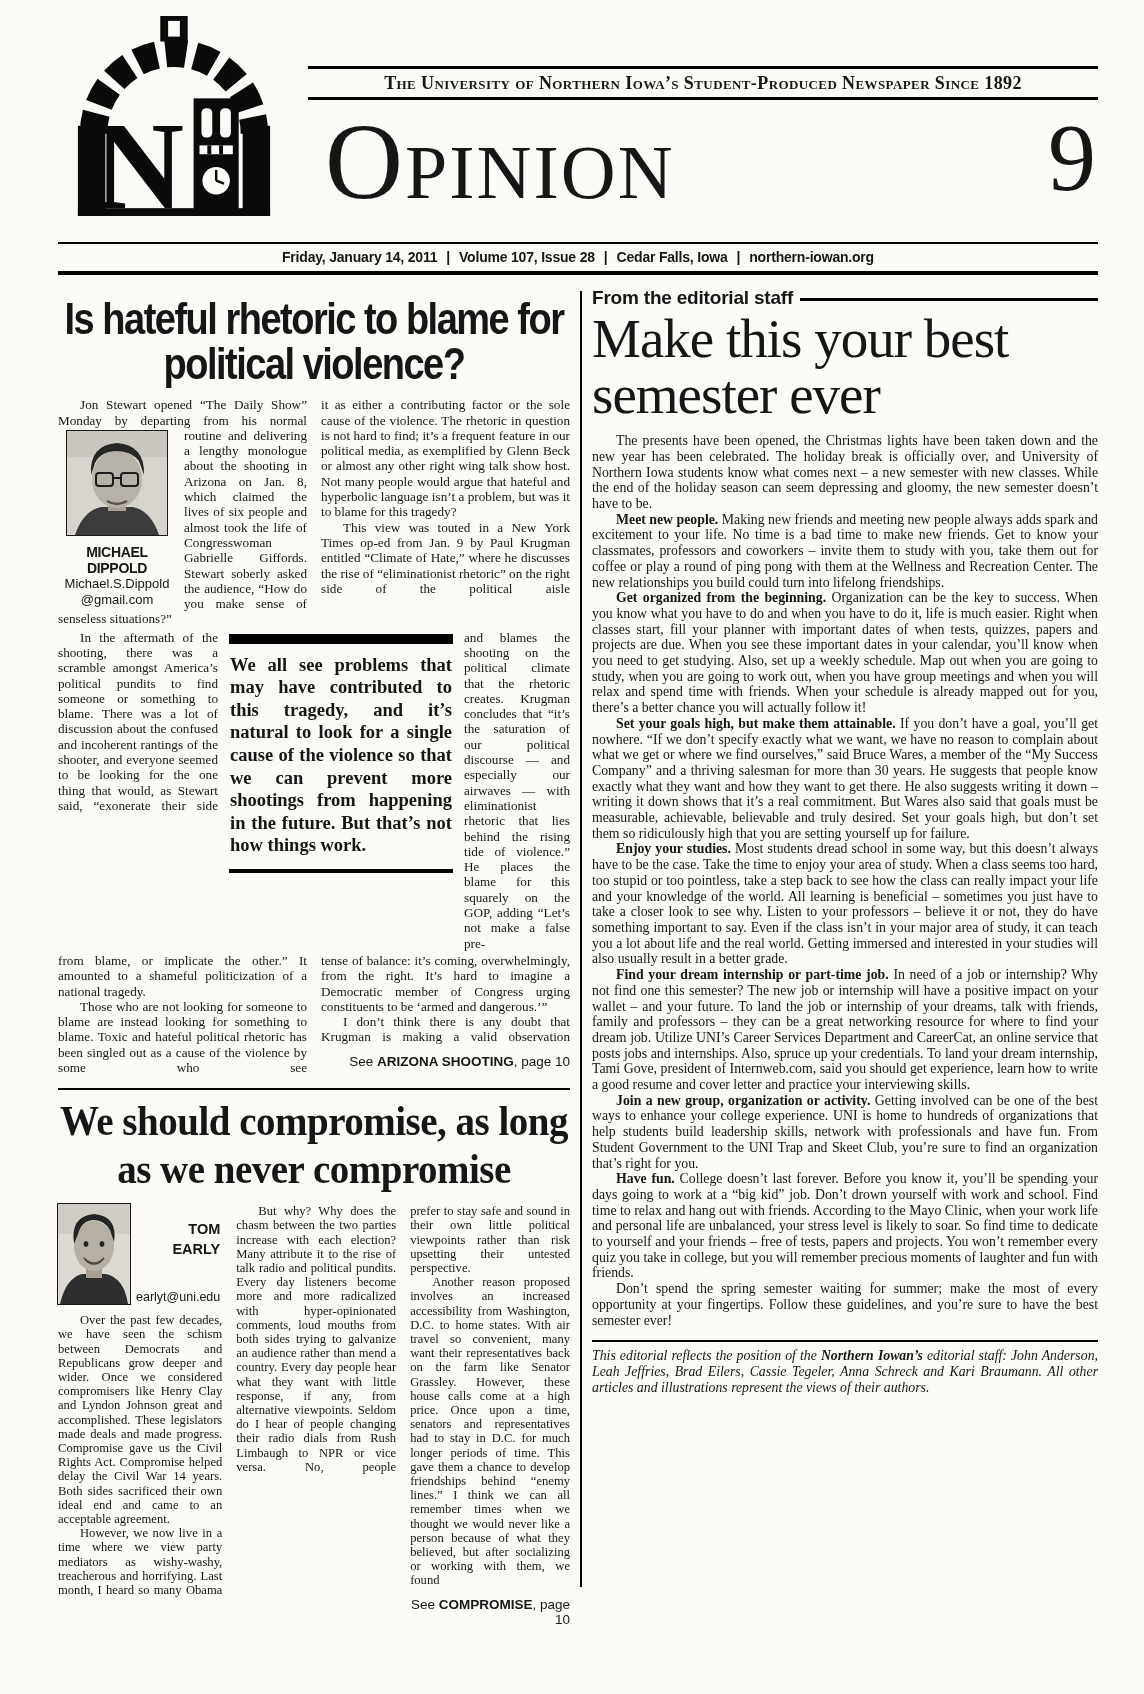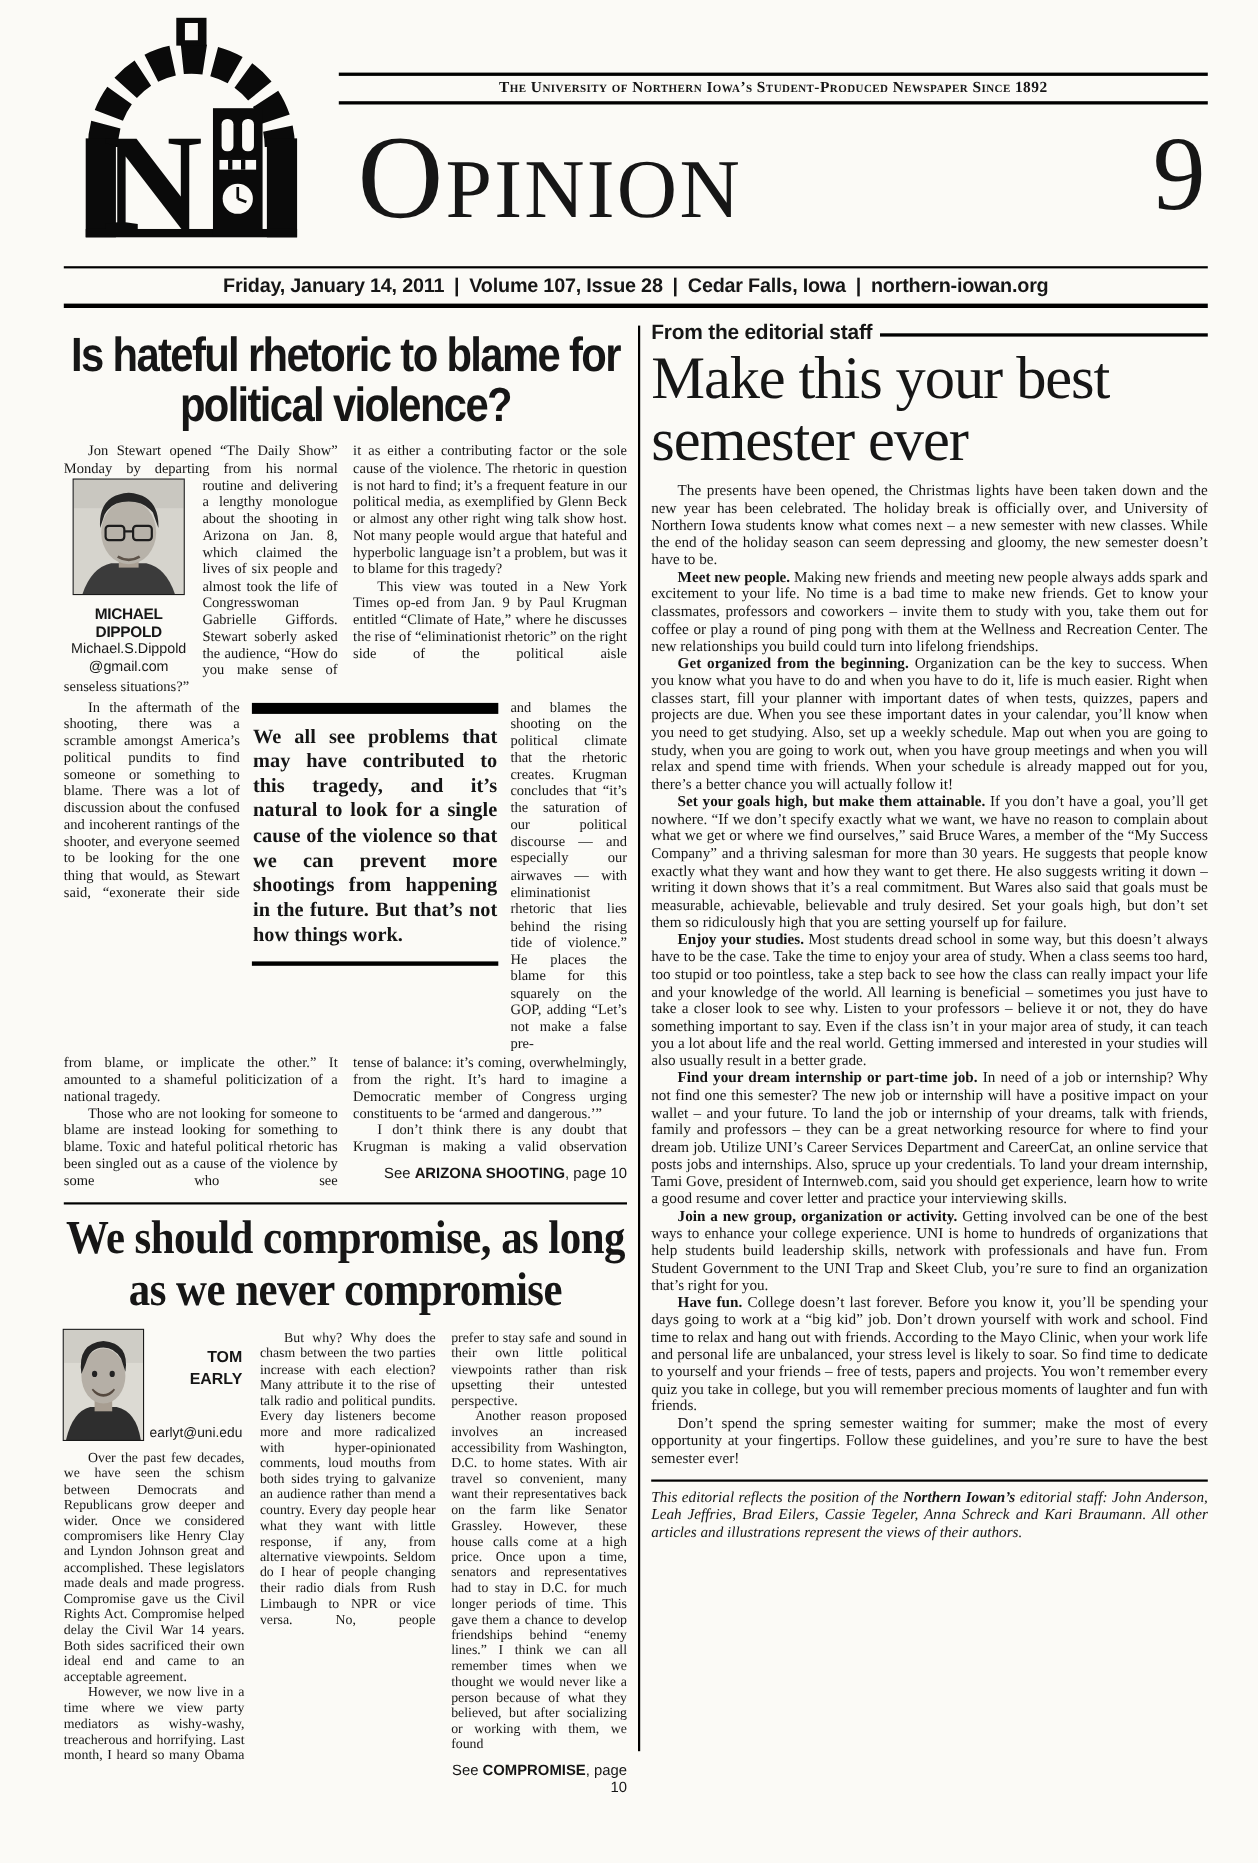--- a/index.html
+++ b/index.html
@@ -11,33 +11,33 @@
   }
   .page { width:1144px; height:1694px; padding:8px 46px 0 58px; overflow:hidden; position:relative; }
 
   
   .mast { position:relative; height:234px; }
   .logo { position:absolute; left:4px; top:8px; width:224px; height:200px; }
   .tagline {
     position:absolute; left:250px; right:0; top:58px;
     border-top:3px solid #000; border-bottom:3px solid #000;
     padding:4px 0 3px; text-align:center;
-    font-variant:small-caps; font-size:14px; letter-spacing:.4px; font-weight:600;
+    font-variant:small-caps; font-size:18px; letter-spacing:.4px; font-weight:600;
   }
   .section-title {
     position:absolute; left:267px; top:104px;
     font-variant:small-caps; font-size:108px; line-height:.92; font-weight:500;
     letter-spacing:2px;
   }
   .page-num { position:absolute; right:2px; top:102px; font-size:96px; line-height:1; font-weight:400; }
   .dateline {
     display:flex; justify-content:center; align-items:baseline; gap:9px;
     border-top:2px solid #000; border-bottom:4px solid #000;
     padding:5px 0 6px; font-family:"Liberation Sans", sans-serif;
-    font-weight:bold; font-size:18px; letter-spacing:-.2px;
+    font-weight:bold; font-size:14px; letter-spacing:-.2px;
   }
 
   
   .content { display:flex; margin-top:12px; }
   .colL { width:512px; flex:none; }
   .vdiv { width:2px; background:#000; margin:4px 10px 40px 10px; flex:none; }
   .colR { flex:1; min-width:0; }
 
   
   p { margin:0; text-align:justify; }

